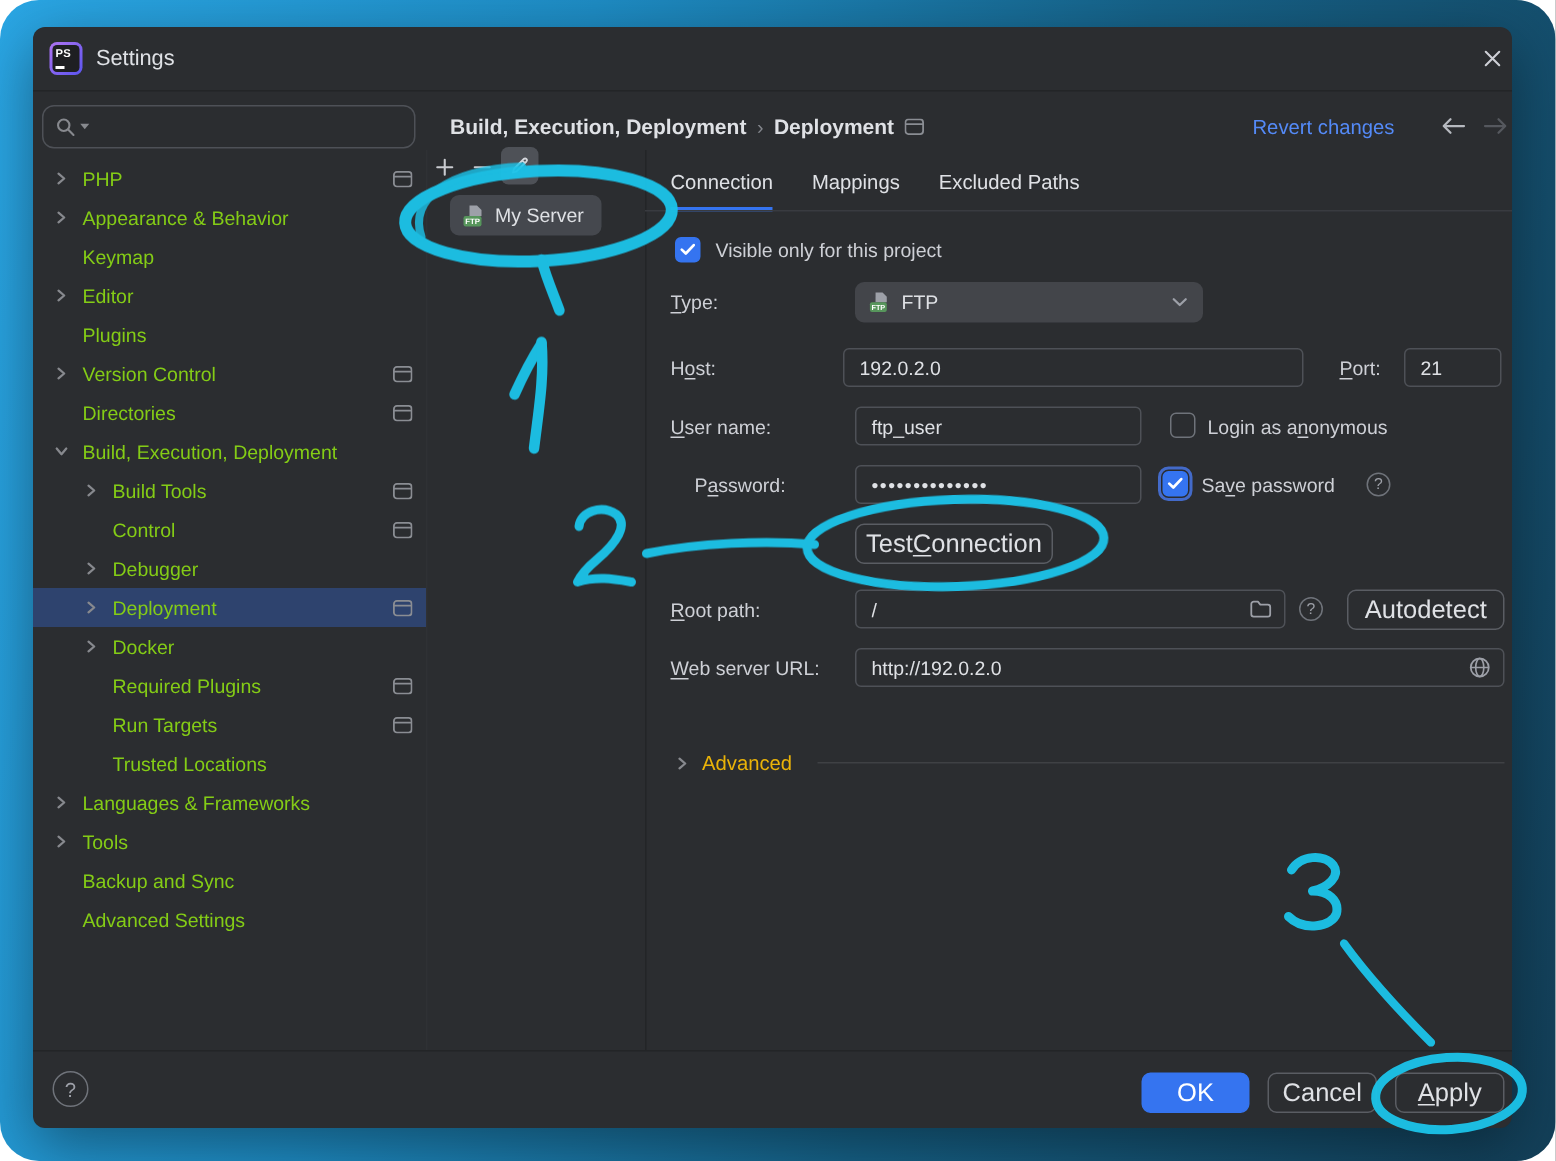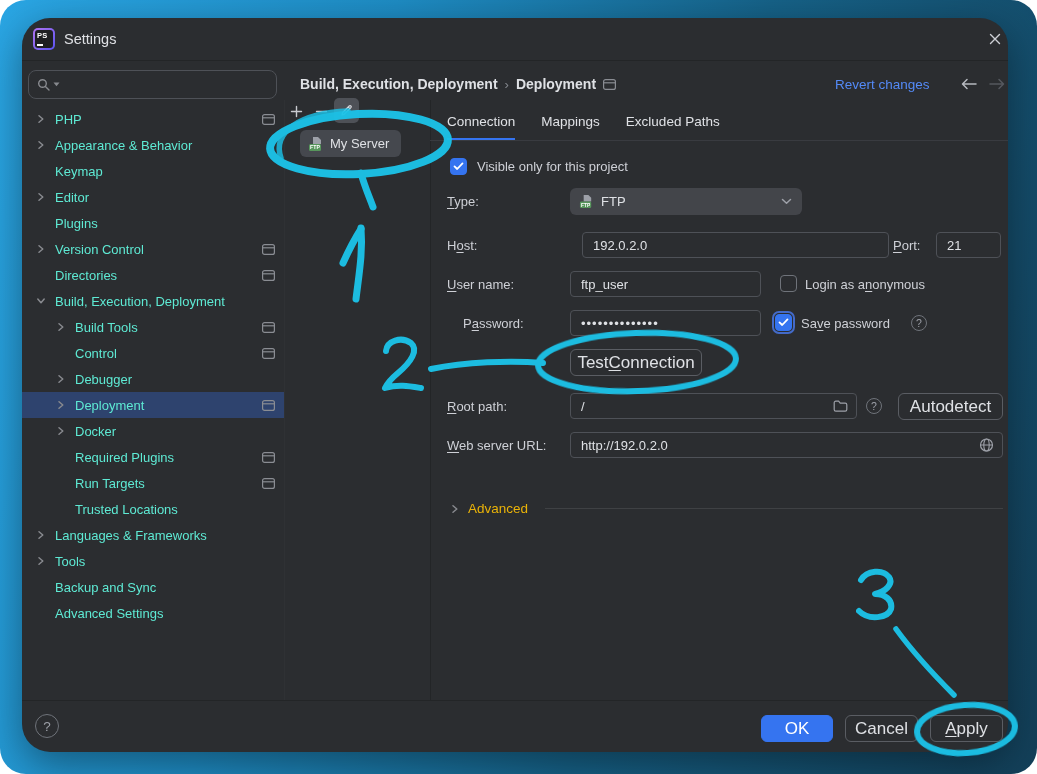--- a/index.html
+++ b/index.html
@@ -1,19 +1,19 @@
 <!DOCTYPE html>
 <html><head>
 <meta charset="utf-8">
 <style>
   html,body{margin:0;padding:0;background:#ffffff;font-family:"Liberation Sans",sans-serif;}
   .stage{position:relative;width:1037px;height:774px;border-radius:26px;overflow:hidden;
          background:linear-gradient(105deg,#2aa6e4 0%,#1e8cc4 32%,#166288 62%,#133f58 100%);}
   .win{position:absolute;left:22px;top:18px;width:986px;height:734px;background:#2b2d30;
-       border-radius:28px;box-shadow:0 12px 40px rgba(0,0,0,.4);color:#dfe1e5;font-size:13px;}
+       border-radius:8px;box-shadow:0 12px 40px rgba(0,0,0,.4);color:#dfe1e5;font-size:13px;}
   .abs{position:absolute;}
   .divider{background:#232527;}
   .txt{color:#eab308;}
   .lbl{color:#ced0d6;font-size:13px;line-height:16px;}
   .mn{text-decoration:underline;text-underline-offset:2px;}
 
   
   .title-text{font-size:14.5px;color:#dfe1e5;}
   .ps-badge{width:22px;height:22px;border-radius:5px;background:linear-gradient(135deg,#b074f0,#5a54f0);
             display:flex;align-items:center;justify-content:center;}
@@ -29,21 +29,21 @@
   
   .crumb{font-size:14px;font-weight:600;color:#dfe1e5;display:flex;align-items:center;gap:7px;}
   .crumb .sep{color:#83868c;font-weight:400;font-size:13px;}
   .link{color:#548af7;font-size:13.5px;cursor:pointer;}
 
   
   .tree{width:262px;}
   .tree-row{display:flex;align-items:center;height:26px;padding:0 9px 0 14px;box-sizing:border-box;cursor:pointer;}
   .tree-row.lvl1{padding-left:34px;}
   .tree-row.selected{background:#2e436e;}
-  .tree-label{flex:1;font-size:13px;color:#5eead4;white-space:nowrap;}
+  .tree-label{flex:1;font-size:13px;color:#84cc16;white-space:nowrap;}
   .chev{width:19px;display:inline-flex;align-items:center;flex:none;}
   .chev.down svg{transform:rotate(90deg);}
   .screen-ic{display:inline-flex;flex:none;}
 
   
   .tool-ic{display:inline-flex;align-items:center;justify-content:center;width:22px;height:22px;cursor:pointer;}
   .tool-ic.boxed{background:#4e5157;border-radius:5px;width:25px;height:25px;}
   .server-item{display:flex;align-items:center;gap:6px;background:#45484e;border-radius:6px;height:27px;
                padding:0 12px 0 8px;box-sizing:border-box;cursor:pointer;font-size:13px;color:#dfe1e5;}
 
@@ -364,21 +364,21 @@
       </span>
       <span class="grow">FTP</span>
       <span style="display:inline-flex;">
         <svg width="11" height="7" viewBox="0 0 11 7">
             <polyline points="1.5,1.5 5.5,5.3 9.5,1.5" fill="none" stroke="#9da0a8" stroke-width="1.5" stroke-linecap="round" stroke-linejoin="round"></polyline>
           </svg>
       </span>
     </div>
 
     <div class="abs lbl" style="left:425px;top:220px;"><span>H</span><span class="mn">o</span><span>st:</span></div>
-    <input class="abs field" style="left: 560px; top: 214px; width: 307px;" value="192.0.2.0">
+    <input class="abs field" style="left: 540px; top: 214px; width: 307px;" value="192.0.2.0">
     <div class="abs lbl" style="left:871px;top:220px;"><span></span><span class="mn">P</span><span>ort:</span></div>
     <input class="abs field" style="left: 914px; top: 214px; width: 65px;" value="21">
 
     <div class="abs lbl" style="left:425px;top:259px;"><span></span><span class="mn">U</span><span>ser name:</span></div>
     <input class="abs field" style="left: 548px; top: 253px; width: 191px;" value="ftp_user">
     <div class="abs checkbox" style="left:758px;top:257px;">
       
     </div>
     <div class="abs lbl txt" style="left:783px;top:259px;"><span>Login as a</span><span class="mn">n</span><span>onymous</span></div>
 

